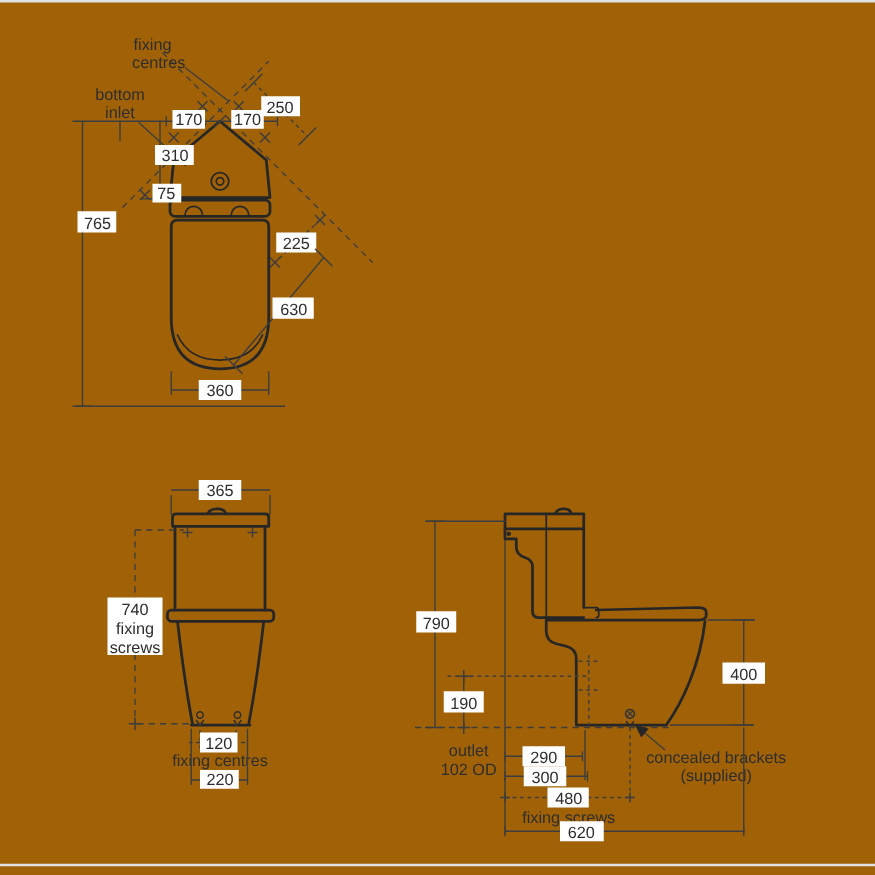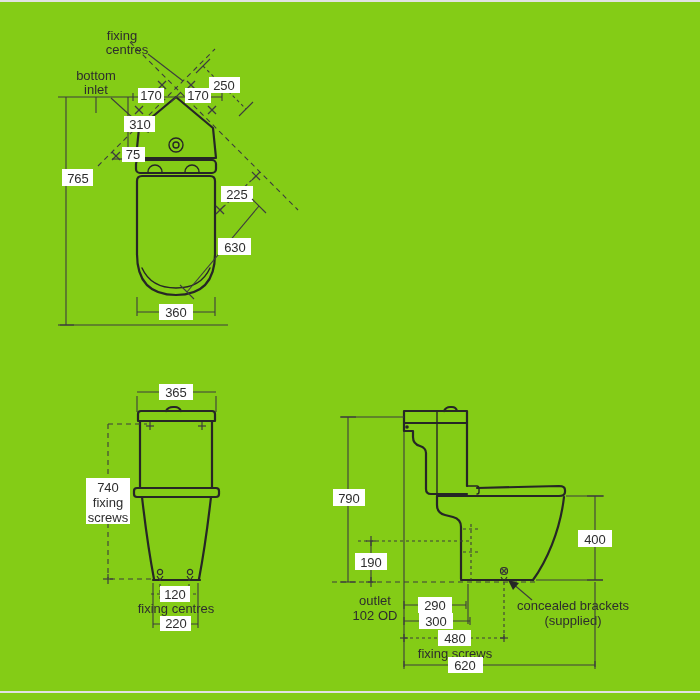--- a/index.html
+++ b/index.html
@@ -1,16 +1,16 @@
 <!DOCTYPE html>
 <html><head>
 <meta charset="utf-8">
 <style>
   html,body{margin:0;padding:0;background:#ffffff;}
-  .stage{position:relative;width:700px;height:700px;background:#84cc16;overflow:hidden;text-align:right;}
+  .stage{position:relative;width:700px;height:700px;background:#a16207;overflow:hidden;text-align:right;}
   svg{display:block;}
   text{font-family:"Liberation Sans","DejaVu Sans",sans-serif;font-size:13px;fill:#2d2d2d;}
   .outline{fill:none;stroke:#262626;stroke-width:2.2;stroke-linejoin:round;stroke-linecap:round;}
   .outline-thin{fill:none;stroke:#262626;stroke-width:1.4;stroke-linejoin:round;stroke-linecap:round;}
   .dim{fill:none;stroke:#3d3d3d;stroke-width:1.1;}
   .dashed{fill:none;stroke:#3d3d3d;stroke-width:1.1;stroke-dasharray:5 4;}
   .dashed-fine{fill:none;stroke:#3d3d3d;stroke-width:1.1;stroke-dasharray:3 3;}
   .whitebg{fill:#ffffff;}
   .xmark{stroke:#3d3d3d;stroke-width:1.2;}
   .screwsym{fill:none;stroke:#2d2d2d;stroke-width:1.2;}

